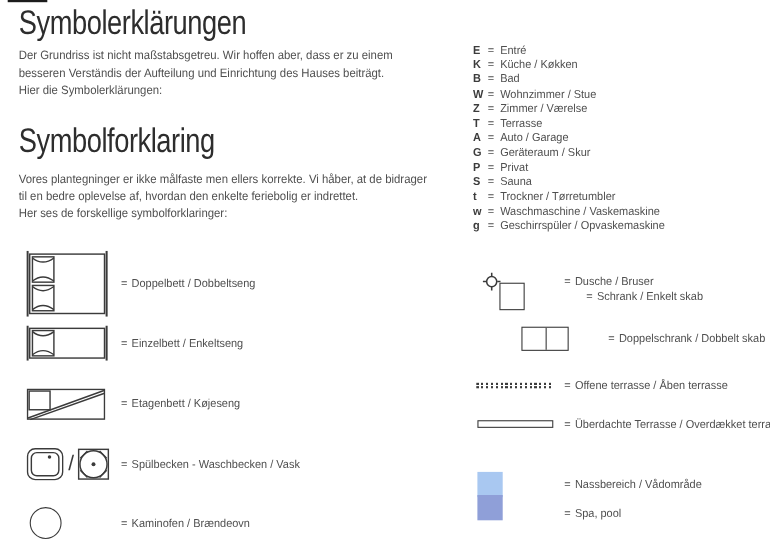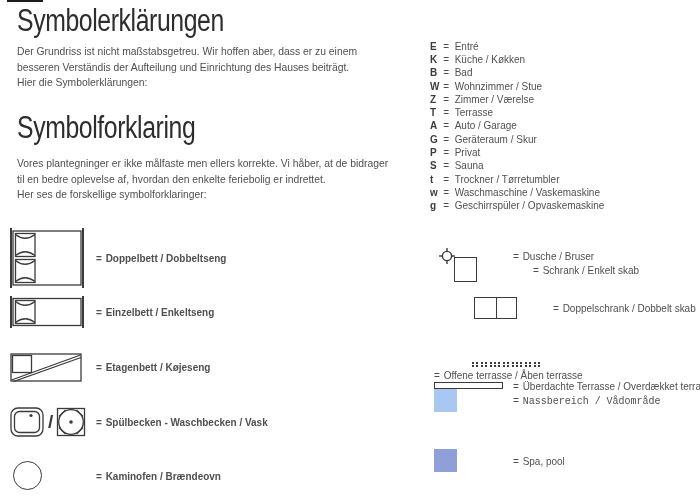--- a/index.html
+++ b/index.html
@@ -23,21 +23,21 @@
   
   .abbr-list { left:430px; top:39px; display:flex; flex-direction:column; }
   .abbr-row { display:flex; align-items:center; height:13.3px;
               transform:scaleX(.95); transform-origin:0 0; }
   .abbr-letter { width:14px; font-size:10.5px; font-weight:bold; color:#3c3c3c; }
   .abbr-eq { width:12px; font-size:10.5px; color:#4f4f4f; }
   .abbr-text { font-size:10.5px; color:#4f4f4f; white-space:nowrap; }
 
   
   .leg-row { position:absolute; display:flex; align-items:center; }
-  .leg-row.left  { left:10px;font-weight:bold; }
+  .leg-row.left  { left:24px; }
   .leg-row.right { left:434px; }
   .sym-cell { flex:none; display:flex; align-items:center; }
   .leg-row.left  .sym-cell { width:86px; }
   .leg-row.right .sym-cell { width:79px; }
   .leg-label { font-size:10.5px; color:#4f4f4f; white-space:nowrap;
                transform:scaleX(.95); transform-origin:0 50%; }
   .leg-label .eq { margin-right:4px; }
 
   svg { display:block; }
   .stove-circle { width:29px; height:29px; border:1.4px solid #3b3b3b; border-radius:50%; }
@@ -227,42 +227,42 @@
 
 <div class="leg-row right" style="top:296px; height:24px;padding-left:40px;">
   <div class="sym-cell">
     <div class="dbl-cab">
         <div class="divider"></div>
       </div>
   </div>
   <div class="leg-label"><span class="eq">=</span><span>Doppelschrank / Dobbelt skab</span></div>
 </div>
 
-<div class="leg-row right" style="top:360px; height:13px;flex-direction:column;">
+<div class="leg-row right" style="top:344px; height:13px;">
   <div class="sym-cell">
     <div class="dot-lines" style="margin-left:-1px;">
         <div class="dot-line"></div>
         <div class="dot-line"></div>
       </div>
   </div>
   <div class="leg-label"><span class="eq">=</span><span>Offene terrasse / Åben terrasse</span></div>
 </div>
 
 <div class="leg-row right" style="top:379px; height:13px;">
   <div class="sym-cell">
       <div class="cov-terrace"></div>
     </div>
   <div class="leg-label"><span class="eq">=</span><span>Überdachte Terrasse / Overdækket terrasse</span></div>
 </div>
 
-<div class="leg-row right" style="top:388px; height:25px;font-family:Liberation Mono, monospace;">
+<div class="leg-row right" style="top:428px; height:25px;">
   <div class="sym-cell">
     <div class="color-square" style="background: rgb(169, 200, 241);"></div>
   </div>
   <div class="leg-label"><span class="eq">=</span><span>Nassbereich / Vådområde</span></div>
 </div>
 
-<div class="leg-row right" style="top:448px; height:25px;">
+<div class="leg-row right" style="top:448px; height:25px;align-items:flex-end;">
   <div class="sym-cell">
     <div class="color-square" style="background: rgb(143, 159, 216);"></div>
   </div>
   <div class="leg-label"><span class="eq">=</span><span>Spa, pool</span></div>
 </div>
 
 </body></html>

